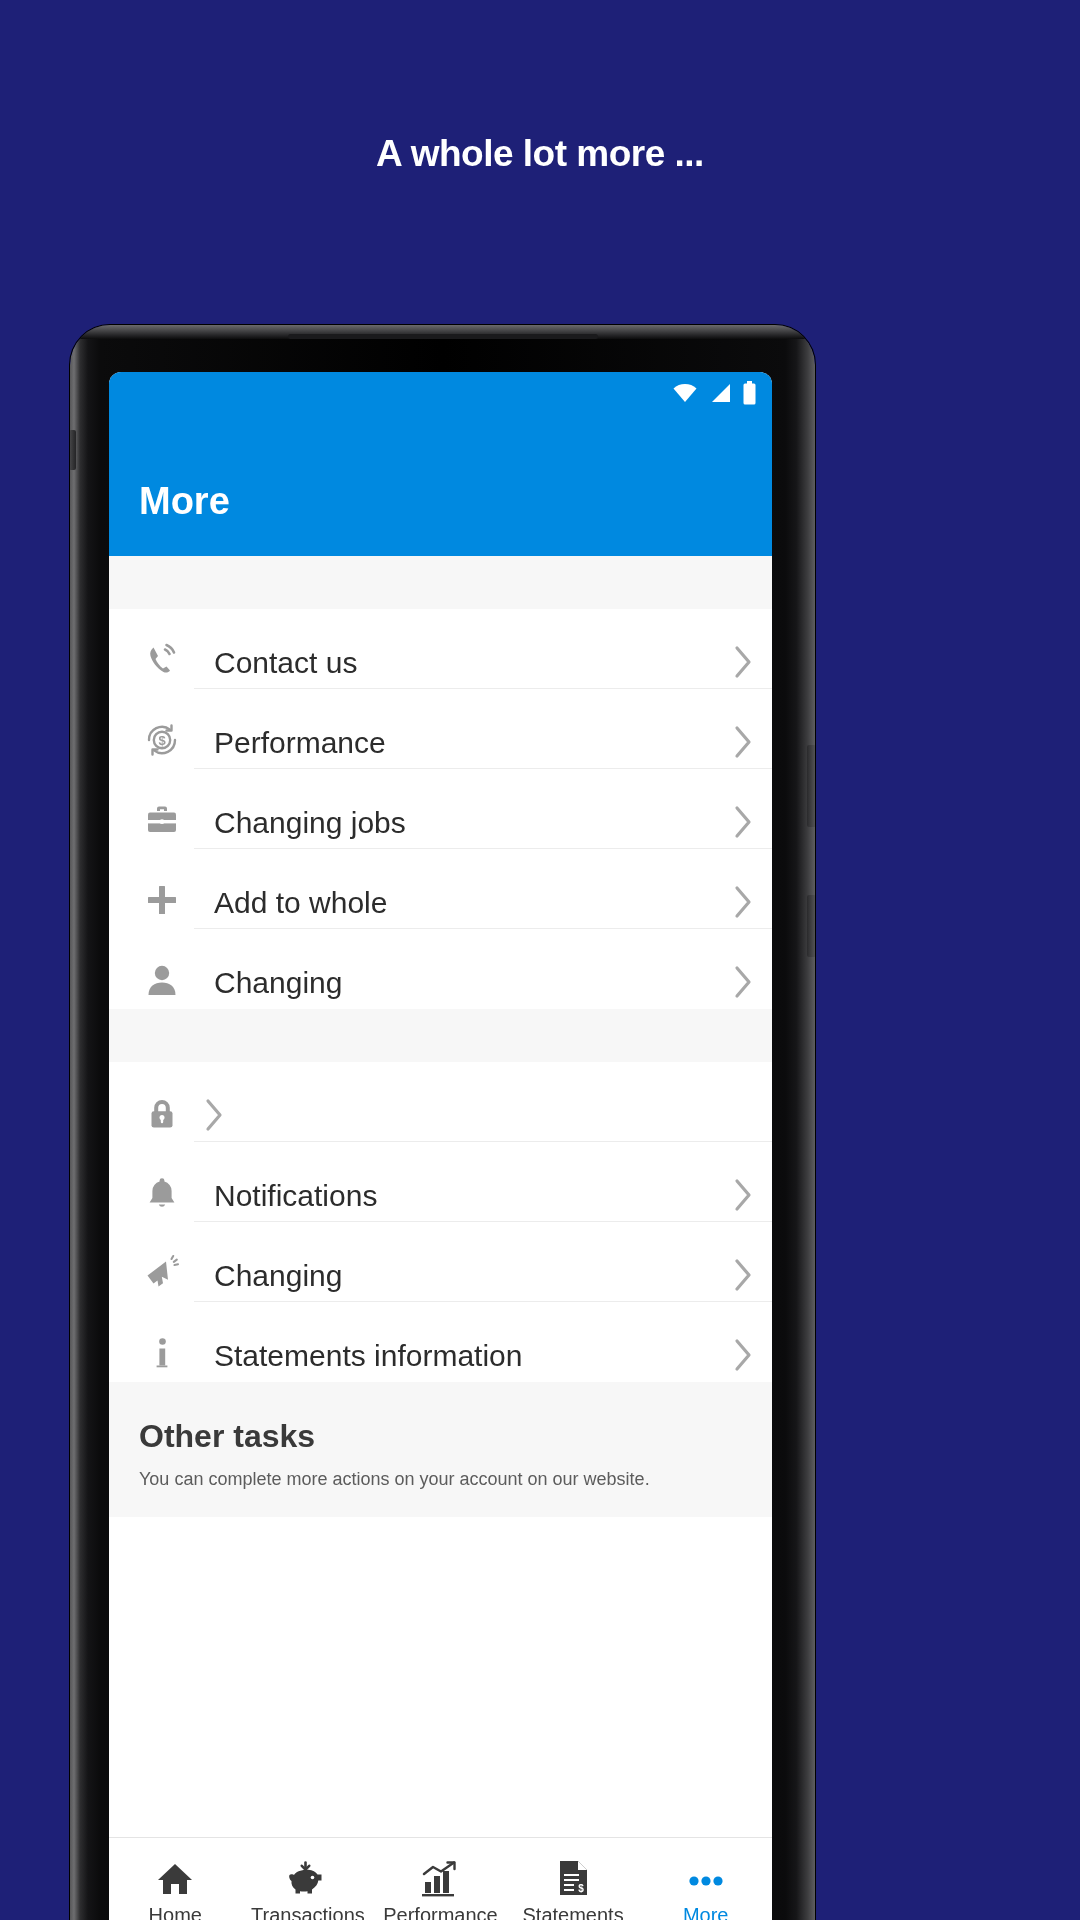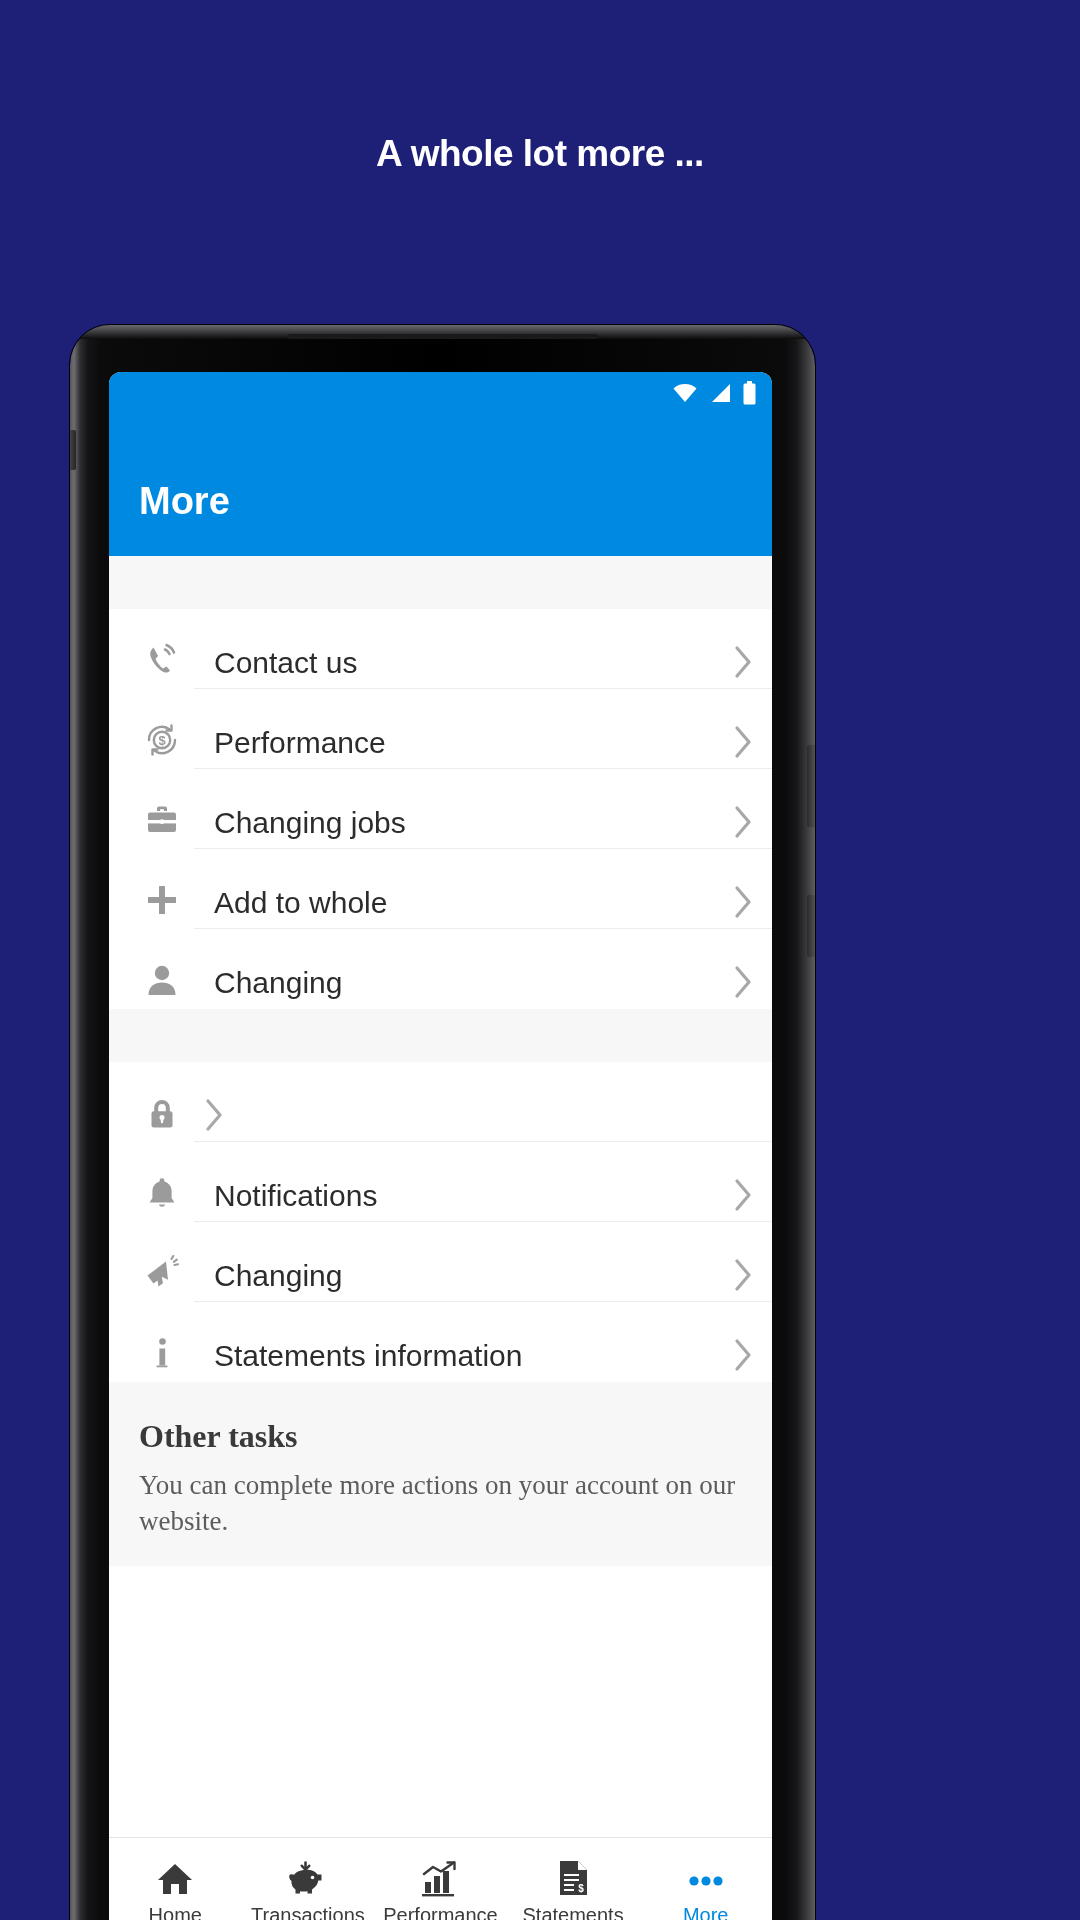--- a/index.html
+++ b/index.html
@@ -119,28 +119,27 @@
   .row-chevron {
     width:58px; min-width:58px;
     display:flex; align-items:center; justify-content:center;
     color:#a8a8a8;
   }
 
   
   #other-tasks {
     background:#f7f7f7;
     padding:36px 30px 26px 30px;
-    font-family:Liberation Serif, serif;
   }
   #other-tasks-title {
     font-size:32px; font-weight:bold; color:#3a3a3a;
     margin-bottom:12px;
   }
   #other-tasks-desc {
-    font-size:27px; color:#5c5c5c; line-height:1.35;
+    font-size:18px; color:#5c5c5c; line-height:1.35;
   }
 
   
   #bottom-nav {
     position:absolute; left:0; right:0; bottom:0;
     height:108px;
     background:#ffffff;
     border-top:1px solid #e4e4e4;
     display:flex;
   }

